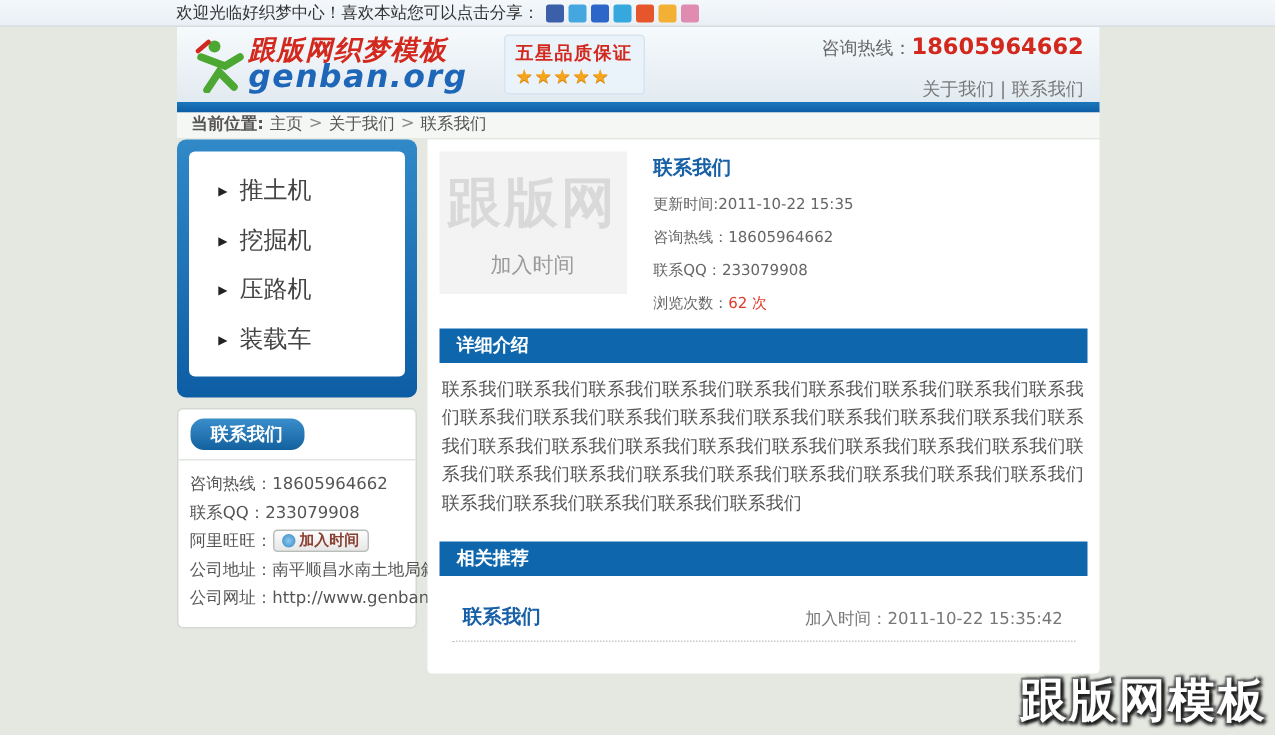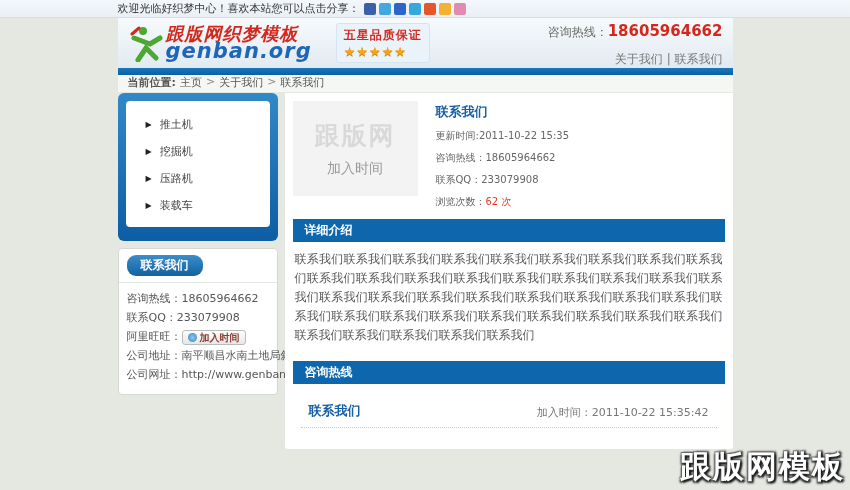--- a/index.html
+++ b/index.html
@@ -54,21 +54,21 @@
   
   .main { display:flex; margin-top:1px; }
   .sidebar { width:160px; margin-right:7px; flex:none; }
   .menu-box {
     background:linear-gradient(#3189c8,#0d5da4); border-radius:6px;
     padding:8px 8px 14px 8px;
   }
   .menu-inner { background:#fff; border-radius:4px; padding:8px 0 10px 0; }
   .menu-item { display:flex; align-items:center; padding:8px 0 4px 20px; cursor:pointer; }
   .menu-arrow { color:#222; font-size:8px; margin-right:8px; }
-  .menu-label { color:#444; font-size:11px; }
+  .menu-label { color:#444; font-size:16px; }
   .contact-box {
     margin-top:7px; background:#fff; border:1px solid #d4d9d4; border-radius:4px;
     padding:6px 8px 10px 8px;
   }
   .contact-tab {
     display:inline-block; background:linear-gradient(#3a8ecb,#13619f);
     color:#fff; font-size:12px; font-weight:bold; padding:2px 14px;
     border-radius:9px; cursor:pointer;
   }
   .contact-divider { border-bottom:1px solid #e2e6e2; margin:6px -8px 6px -8px; }
@@ -80,21 +80,21 @@
   }
   .ww-icon { width:9px; height:9px; border-radius:50%; background:radial-gradient(#8fc8ef,#2f86c5); display:inline-block; }
   .ww-text { font-size:10px; font-weight:bold; color:#8a4032; }
   
   .content { flex:1; background:#fff; min-height:356px; border-radius:0 0 3px 3px; padding:8px 8px 0 8px; }
   .article-head { display:flex; }
   .img-ph {
     width:125px; height:95px; background:#f3f3f3; flex:none;
     display:flex; flex-direction:column; align-items:center; justify-content:center; gap:8px;
   }
-  .img-ph-brand { color:#d9d9d9; font-size:25px; font-weight:bold; letter-spacing:2px; }
+  .img-ph-brand { color:#d9d9d9; font-size:36px; font-weight:bold; letter-spacing:2px; }
   .img-ph-loading { color:#9a9a9a; font-size:14px; }
   .article-meta { margin-left:18px; padding-top:2px; }
   .article-title { color:#175fa6; font-size:13px; font-weight:bold; cursor:pointer; }
   .meta-line { color:#666; font-size:10px; margin-top:8px; }
   .meta-line .red { color:#e03c2d; }
   .sec-bar {
     background:#0e67ad; color:#fff; font-size:12px; font-weight:bold;
     padding:3px 12px; margin-top:10px;
   }
   .detail-text {
@@ -242,21 +242,21 @@
           </div>
           <div class="meta-line" data-interactable="false">
             <span>浏览次数：</span><span class="red">62 次</span>
           </div>
         </div>
       </div>
 
       <div class="sec-bar" data-interactable="false">详细介绍</div>
       <div class="detail-text" data-interactable="false">联系我们联系我们联系我们联系我们联系我们联系我们联系我们联系我们联系我们联系我们联系我们联系我们联系我们联系我们联系我们联系我们联系我们联系我们联系我们联系我们联系我们联系我们联系我们联系我们联系我们联系我们联系我们联系我们联系我们联系我们联系我们联系我们联系我们联系我们联系我们联系我们联系我们联系我们联系我们联系我们</div>
 
-      <div class="sec-bar" data-interactable="false">咨询热线</div>
+      <div class="sec-bar" data-interactable="false">相关推荐</div>
       <div class="related-list">
         <div class="related-row" data-interactable="false">
           <span class="related-title" data-interactable="true">联系我们</span>
           <span class="related-time" data-interactable="false"><span>加入时间：</span><span>2011-10-22 15:35:42</span></span>
         </div>
       </div>
     </div>
   </div>
 
   <div class="footer" data-interactable="false">

